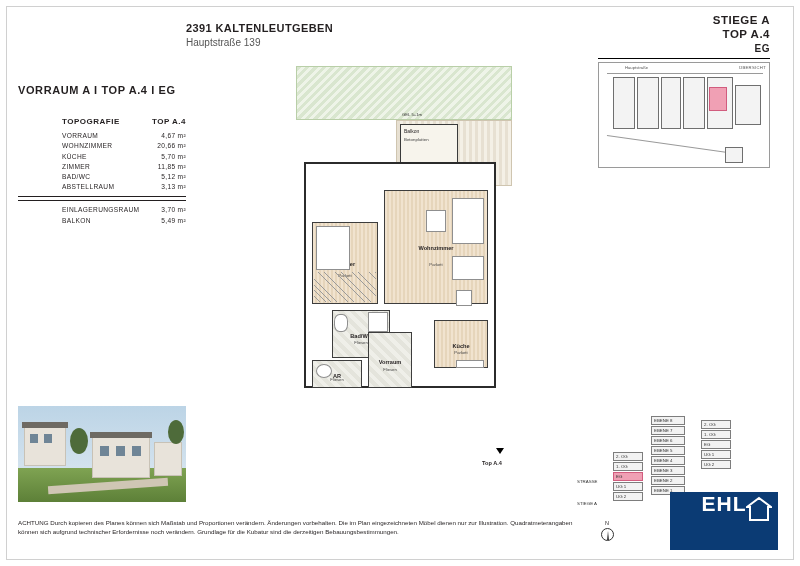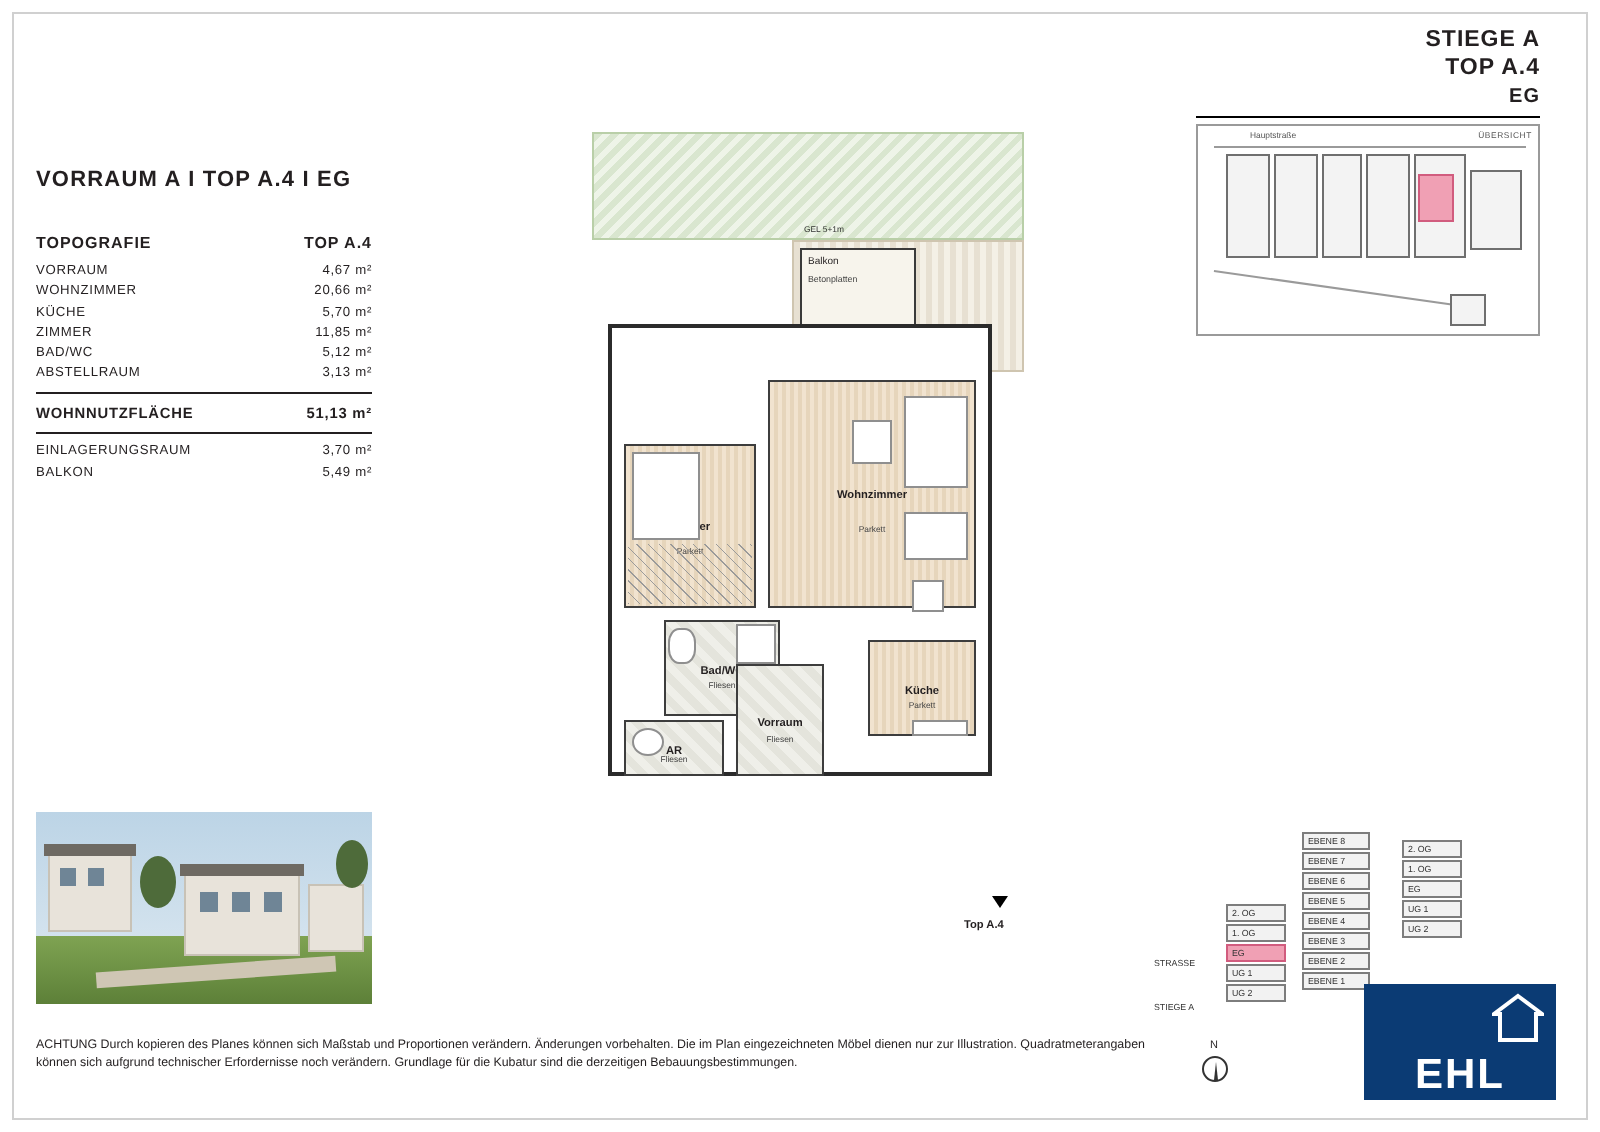--- a/index.html
+++ b/index.html
@@ -25,21 +25,21 @@
   .hdr-right .l3 { font-size:10px; font-weight:bold; letter-spacing:0.5px; margin-top:3px;}
 
   .hdr-rule { position:absolute; left:598px; top:58px; width:172px; border-top:1px solid #000; }
 
   
   .left-title { position:absolute; left:18px; top:84px; font-size:11px; font-weight:bold; letter-spacing:0.6px; }
 
   
   .topo { position:absolute; left:18px; top:115px; width:168px; }
   .topo .row { display:flex; justify-content:space-between; font-size:6.6px; letter-spacing:0.35px; padding:1.6px 0; color:#231f20;}
-  .topo .row .lbl { text-transform:uppercase; }
+  .topo .row .lbl { text-transform:uppercase;margin-left:44px; }
   .topo .row .val { text-align:right; }
   .topo .head { font-size:8px; font-weight:bold; letter-spacing:0.5px; padding-bottom:5px; }
   .topo .head .val { font-weight:bold; }
   .topo .sep { border-top:1px solid #231f20; margin:4px 0 3px; }
   .topo .total { font-size:7.4px; font-weight:bold; letter-spacing:0.4px; padding:2px 0 3px;}
   .topo .sep2 { border-top:1px solid #231f20; margin:2px 0 4px; }
 
   
   .plan-wrap { position:absolute; left:296px; top:66px; width:216px; height:330px; }
   .plan-garden {
@@ -114,32 +114,36 @@
 
   
   .disclaimer { position:absolute; left:18px; top:518px; width:560px; font-size:6.2px; line-height:9px; color:#231f20; }
 
   .compass { position:absolute; left:597px; top:520px; text-align:center; width:20px; }
   .compass .n { font-size:5.5px; }
   .compass .circ { width:13px;height:13px;border:0.7px solid #333;border-radius:50%; margin:2px auto 0; position:relative;}
   .compass .circ:after { content:""; position:absolute; left:5.2px; top:1.5px; width:0;height:0;
      border-left:1.5px solid transparent;border-right:1.5px solid transparent;border-bottom:9px solid #333;}
 
-  .ehl { position:absolute; right:22px; bottom:16px; width:96px; height:58px; background:#0b3b74;
-         display:flex; align-items:flex-end; justify-content:center; }
+  .ehl { position:absolute; right:22px; bottom:16px; width:108px; height:58px; background:#0b3b74;
+         display:flex; align-items:flex-start; justify-content:center; }
   .ehl .txt { color:#fff; font-size:21px; font-weight:bold; letter-spacing:1px; }
   .ehl .house { position:absolute; right:6px; top:4px; width:26px; height:26px; }
 
   .frame { position:absolute; inset:6px; border:0.6px solid #d0d0d0; pointer-events:none; }
 </style>
 </head>
 <body>
 
 <div class="page">
 
+  <div class="hdr-address">
+    <div class="city">2391 KALTENLEUTGEBEN</div>
+    <div class="street">Hauptstraße 139</div>
+  </div>
 
   <div class="hdr-right">
     <div class="l1">STIEGE A</div>
     <div class="l2">TOP A.4</div>
     <div class="l3">EG</div>
   </div>
   <div class="hdr-rule"></div>
 
   <div class="left-title">VORRAUM A  I  TOP A.4  I  EG</div>
 
@@ -168,24 +172,20 @@
     <div class="row">
       <span class="lbl">BAD/WC</span>
       <span class="val">5,12 m²</span>
     </div>
     <div class="row">
       <span class="lbl">ABSTELLRAUM</span>
       <span class="val">3,13 m²</span>
     </div>
 
     <div class="sep"></div>
-    <div class="row total">
-      <span class="lbl">WOHNNUTZFLÄCHE</span>
-      <span class="val">51,13 m²</span>
-    </div>
     <div class="sep2"></div>
 
     <div class="row">
       <span class="lbl">EINLAGERUNGSRAUM</span>
       <span class="val">3,70 m²</span>
     </div>
     <div class="row">
       <span class="lbl">BALKON</span>
       <span class="val">5,49 m²</span>
     </div>

